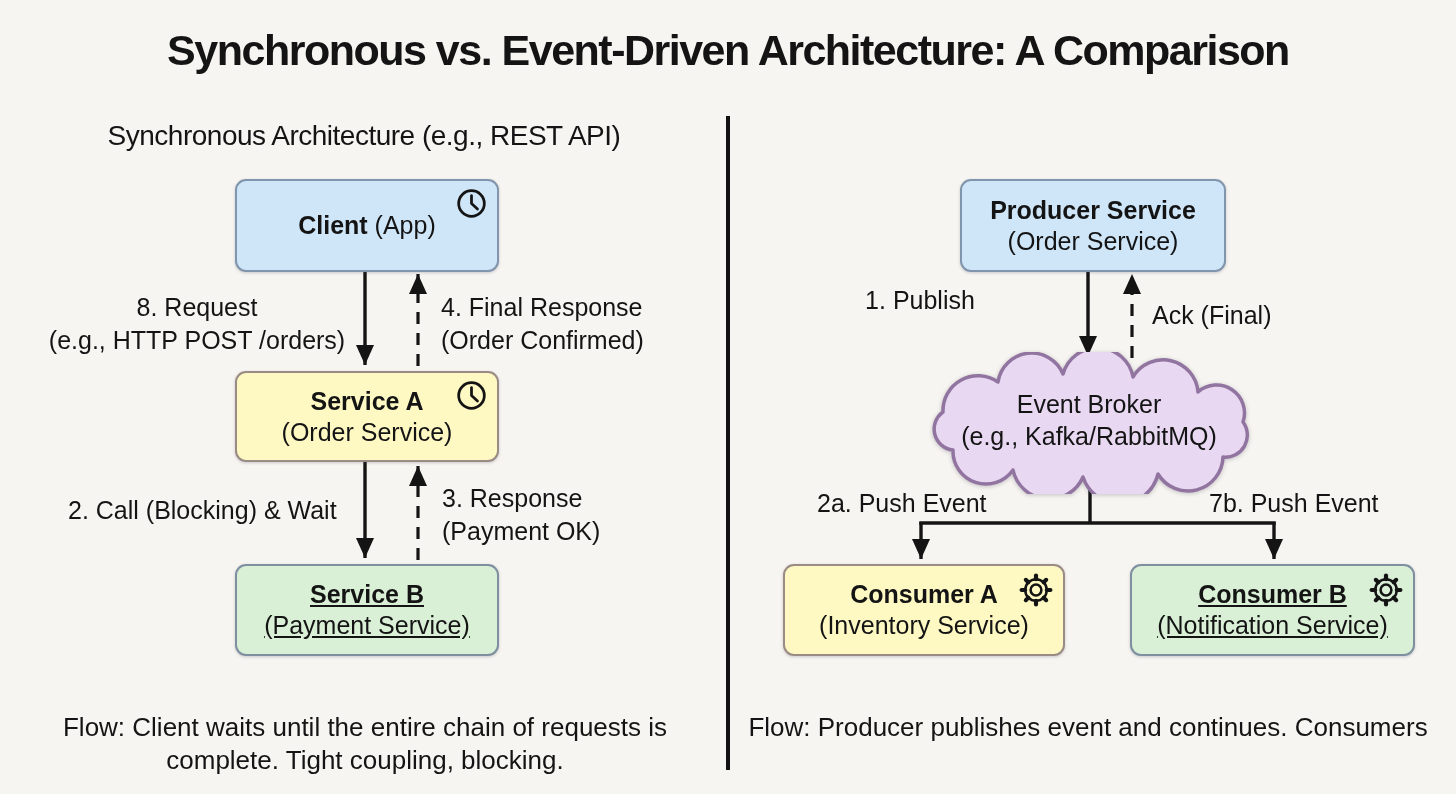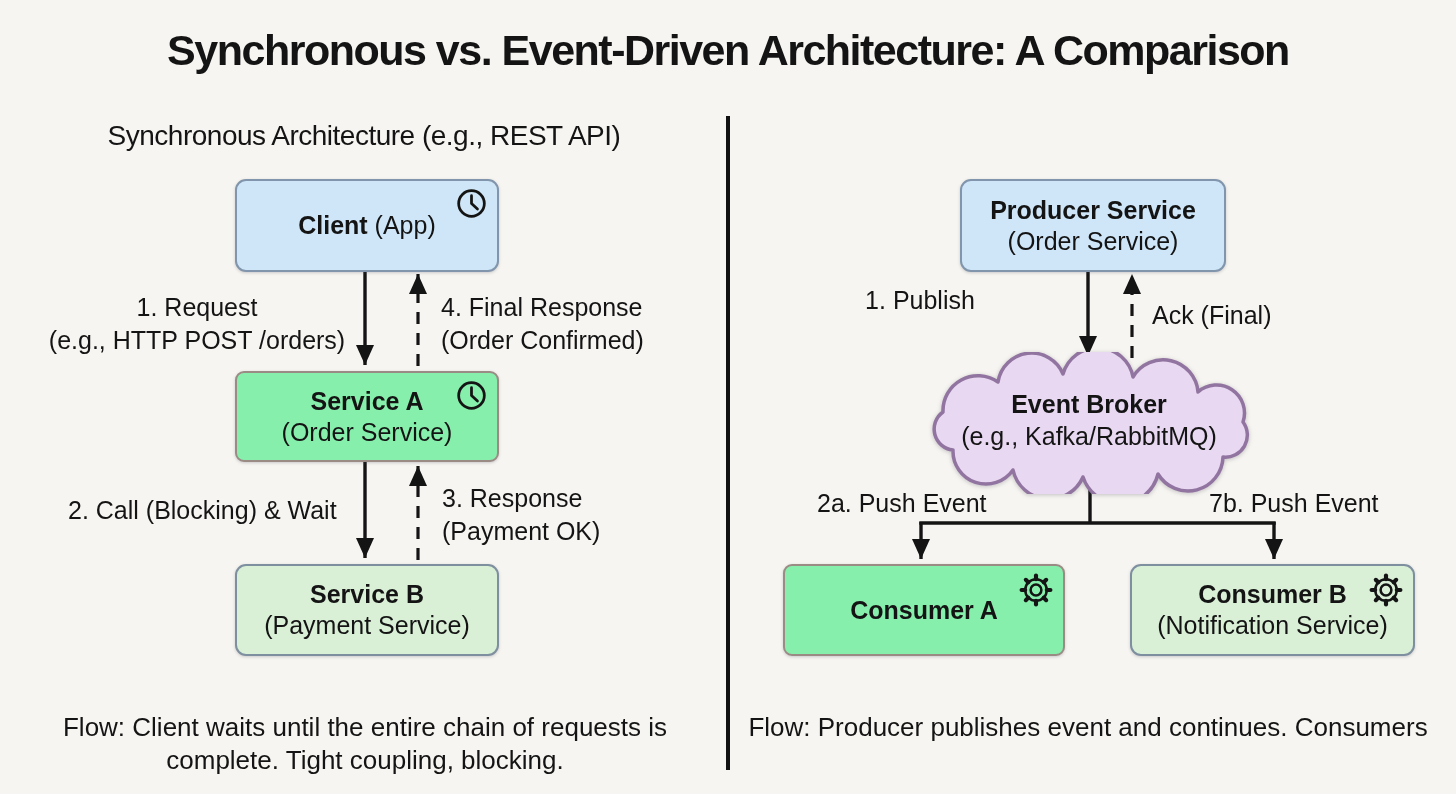--- a/index.html
+++ b/index.html
@@ -11,22 +11,22 @@
          font-size:28px;font-weight:400;letter-spacing:-0.5px;}
   .panel-heading.left{left:0;}
   .panel-heading.right{left:728px;}
   .wires{position:absolute;left:0;top:0;z-index:1;}
   .node{position:absolute;z-index:2;border-radius:11px;border:2.5px solid;
         display:flex;flex-direction:column;align-items:center;justify-content:center;
         font-size:25px;line-height:31px;text-align:center;
         box-shadow:0 1px 3px rgba(70,70,90,.25);}
   .node .b{font-weight:700;}
   .node.blue{background:#cfe6f8;border-color:#8195ac;}
-  .node.yellow{background:#86efac;border-color:#9b8b85;border-radius:9px;}
-  .node.green{background:#d9efd6;border-color:#7e8fa0;}
+  .node.yellow{background:#fef9c3;border-color:#9b8b85;}
+  .node.green{background:#d9efd6;border-color:#7e8fa0;text-decoration:underline;}
   .corner-icon{position:absolute;top:6px;right:9px;}
   .cloud-wrap{position:absolute;left:903px;top:352px;width:372px;height:142px;z-index:2;
         filter:drop-shadow(0 1px 2px rgba(70,70,90,.3));}
   .cloud-text{position:absolute;left:903px;top:388px;width:372px;z-index:3;
         text-align:center;font-size:25px;line-height:32px;}
   .lbl{position:absolute;z-index:3;font-size:25px;line-height:33px;white-space:nowrap;}
   .lbl.center{text-align:center;}
   .flow-note{position:absolute;z-index:3;top:711px;font-size:26px;line-height:33px;text-align:center;}
 </style>
 </head>
@@ -83,21 +83,21 @@
     <div><span class="b">Service A</span><span></span></div>
     <div>(Order Service)</div>
   </div>
 
   <div class="node green" style="left:235px;top:564px;width:260px;height:88px">
     <div><span class="b">Service B</span><span></span></div>
     <div>(Payment Service)</div>
   </div>
 
   <div class="lbl center" style="left:37px;top:291px;width:320px">
-    <div>1. Request</div>
+    <div>8. Request</div>
     <div>(e.g., HTTP POST /orders)</div>
   </div>
   <div class="lbl" style="left:441px;top:291px">
     <div>4. Final Response</div>
     <div>(Order Confirmed)</div>
   </div>
   <div class="lbl" style="left:68px;top:494px">
     <div>2. Call (Blocking) &amp; Wait</div>
   </div>
   <div class="lbl" style="left:442px;top:482px">
@@ -116,21 +116,21 @@
 
   <div class="cloud-wrap">
     <svg width="372" height="142" viewBox="0 0 372 142">
       <path d="M40,60 A35,35 0 0 1 95,30 A34,34 0 0 1 160,22 A36,36 0 0 1 230,25
                A35,35 0 0 1 295,40 A28,28 0 0 1 340,70 A22,22 0 0 1 320,105
                A35,35 0 0 1 255,122 A39,39 0 0 1 180,125 A37,37 0 0 1 110,118
                A33,33 0 0 1 50,98 A21,21 0 0 1 40,60 Z" fill="#e8d8f2" stroke="#9174a0" stroke-width="3.5" stroke-linejoin="round"></path>
     </svg>
   </div>
   <div class="cloud-text">
-    <div class="b" style="font-weight:700">Event Broker</div>
+    <div class="b" style="font-weight:400">Event Broker</div>
     <div>(e.g., Kafka/RabbitMQ)</div>
   </div>
 
   <div class="node yellow" style="left:783px;top:564px;width:278px;height:88px">
     <span class="corner-icon">
       <svg width="36" height="36" viewBox="0 0 40 40">
         <g fill="none" stroke="#141414" stroke-width="2.8">
           <circle cx="20" cy="20" r="6"></circle>
           <circle cx="20" cy="20" r="12"></circle>
           <g stroke-width="4.6" stroke-linecap="round">
@@ -140,20 +140,21 @@
               <line x1="20" y1="32" x2="20" y2="36"></line>
             <line x1="28.5" y1="11.5" x2="31.3" y2="8.7"></line>
               <line x1="11.5" y1="28.5" x2="8.7" y2="31.3"></line>
             <line x1="28.5" y1="28.5" x2="31.3" y2="31.3"></line>
               <line x1="11.5" y1="11.5" x2="8.7" y2="8.7"></line>
           </g>
         </g>
       </svg>
     </span>
     <div><span class="b">Consumer A</span></div>
+    <div>(Inventory Service)</div>
   </div>
 
   <div class="node green" style="left:1130px;top:564px;width:281px;height:88px">
     <span class="corner-icon">
       <svg width="36" height="36" viewBox="0 0 40 40">
         <g fill="none" stroke="#141414" stroke-width="2.8">
           <circle cx="20" cy="20" r="6"></circle>
           <circle cx="20" cy="20" r="12"></circle>
           <g stroke-width="4.6" stroke-linecap="round">
             <line x1="32" y1="20" x2="36" y2="20"></line>

